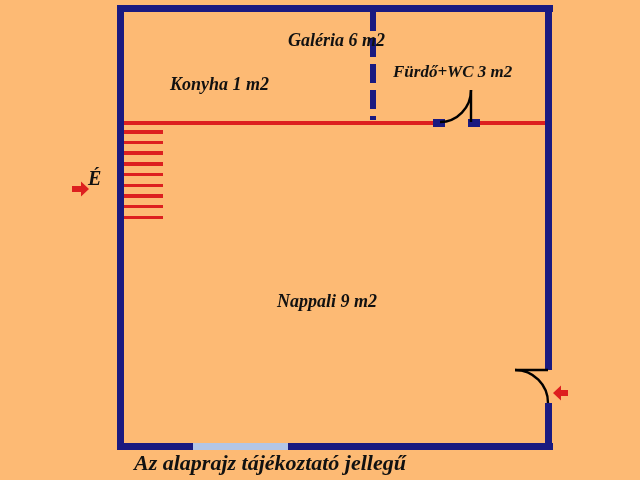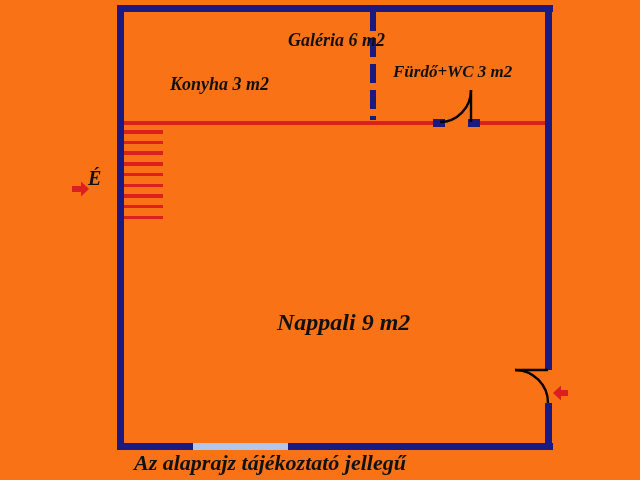--- a/index.html
+++ b/index.html
@@ -1,20 +1,20 @@
 <!DOCTYPE html>
 <html><head>
 <meta charset="utf-8">
 <style>
   html, body { margin: 0; padding: 0; background: #fff; }
   #plan {
     position: relative;
     width: 640px;
     height: 480px;
-    background: #f97316;
+    background: #fdba74;
     overflow: hidden;
     font-family: "Liberation Serif", "DejaVu Serif", serif;
   }
   .wall { position: absolute; background: var(--wall, #1a1a80); }
   .redline { position: absolute; background: var(--red, #dd1f1f); }
   .jamb { position: absolute; background: var(--wall, #1a1a80); }
   .window-seg { position: absolute; background: var(--window, #b3c6e7); }
   .dashed-wall {
     position: absolute;
     left: 370px; top: 12px; width: 6px; height: 108px;
@@ -32,21 +32,21 @@
   .room-label {
     position: absolute;
     color: var(--text, #111111);
     font-weight: bold;
     font-style: italic;
     white-space: nowrap;
   }
   #label-galeria   { left: 288px; top: 30px;  font-size: 18px; }
   #label-konyha    { left: 170px; top: 74px;  font-size: 18px; }
   #label-furdo     { left: 393px; top: 62px;  font-size: 17px; }
-  #label-nappali   { left: 277px; top: 309px; font-size: 24px; font-family: Liberation Serif, serif; }
+  #label-nappali   { left: 277px; top: 291px; font-size: 18px; font-family: Liberation Serif, serif; }
   #label-north     { left: 88px;  top: 167px; font-size: 20px; }
   #label-disclaimer{ left: 134px; top: 450px; font-size: 22px; }
   #overlay { position: absolute; left: 0; top: 0; }
 
   
   #wall-top    { left: 117px; top: 5px;   width: 436px; height: 7px; }
   #wall-bottom { left: 117px; top: 443px; width: 436px; height: 7px; }
   #wall-left   { left: 117px; top: 5px;   width: 7px;  height: 445px; }
   #wall-right-upper { left: 545px; top: 5px;   width: 7px; height: 365px; }
   #wall-right-lower { left: 545px; top: 403px; width: 7px; height: 47px; }
@@ -85,18 +85,18 @@
     </g>
     <g fill="none" stroke="#000" stroke-width="2.4">
       <line x1="515" y1="370" x2="548" y2="370"></line>
       <path d="M515,370 A33,33 0 0 1 548,403"></path>
     </g>
     <polygon fill="#dd1f1f" points="72,186 81,186 81,181.5 89,189 81,196.5 81,192 72,192"></polygon>
     <polygon fill="#dd1f1f" points="568,390 561,390 561,385.5 553,393 561,400.5 561,396 568,396"></polygon>
   </svg>
 
   <div class="room-label" id="label-galeria">Galéria 6 m2</div>
-  <div class="room-label" id="label-konyha">Konyha 3 m2</div>
+  <div class="room-label" id="label-konyha">Konyha 1 m2</div>
   <div class="room-label" id="label-furdo">Fürdő+WC 3 m2</div>
   <div class="room-label" id="label-nappali">Nappali 9 m2</div>
   <div class="room-label" id="label-north">É</div>
   <div class="room-label" id="label-disclaimer">Az alaprajz tájékoztató jellegű</div>
 </div>
 
 </body></html>

